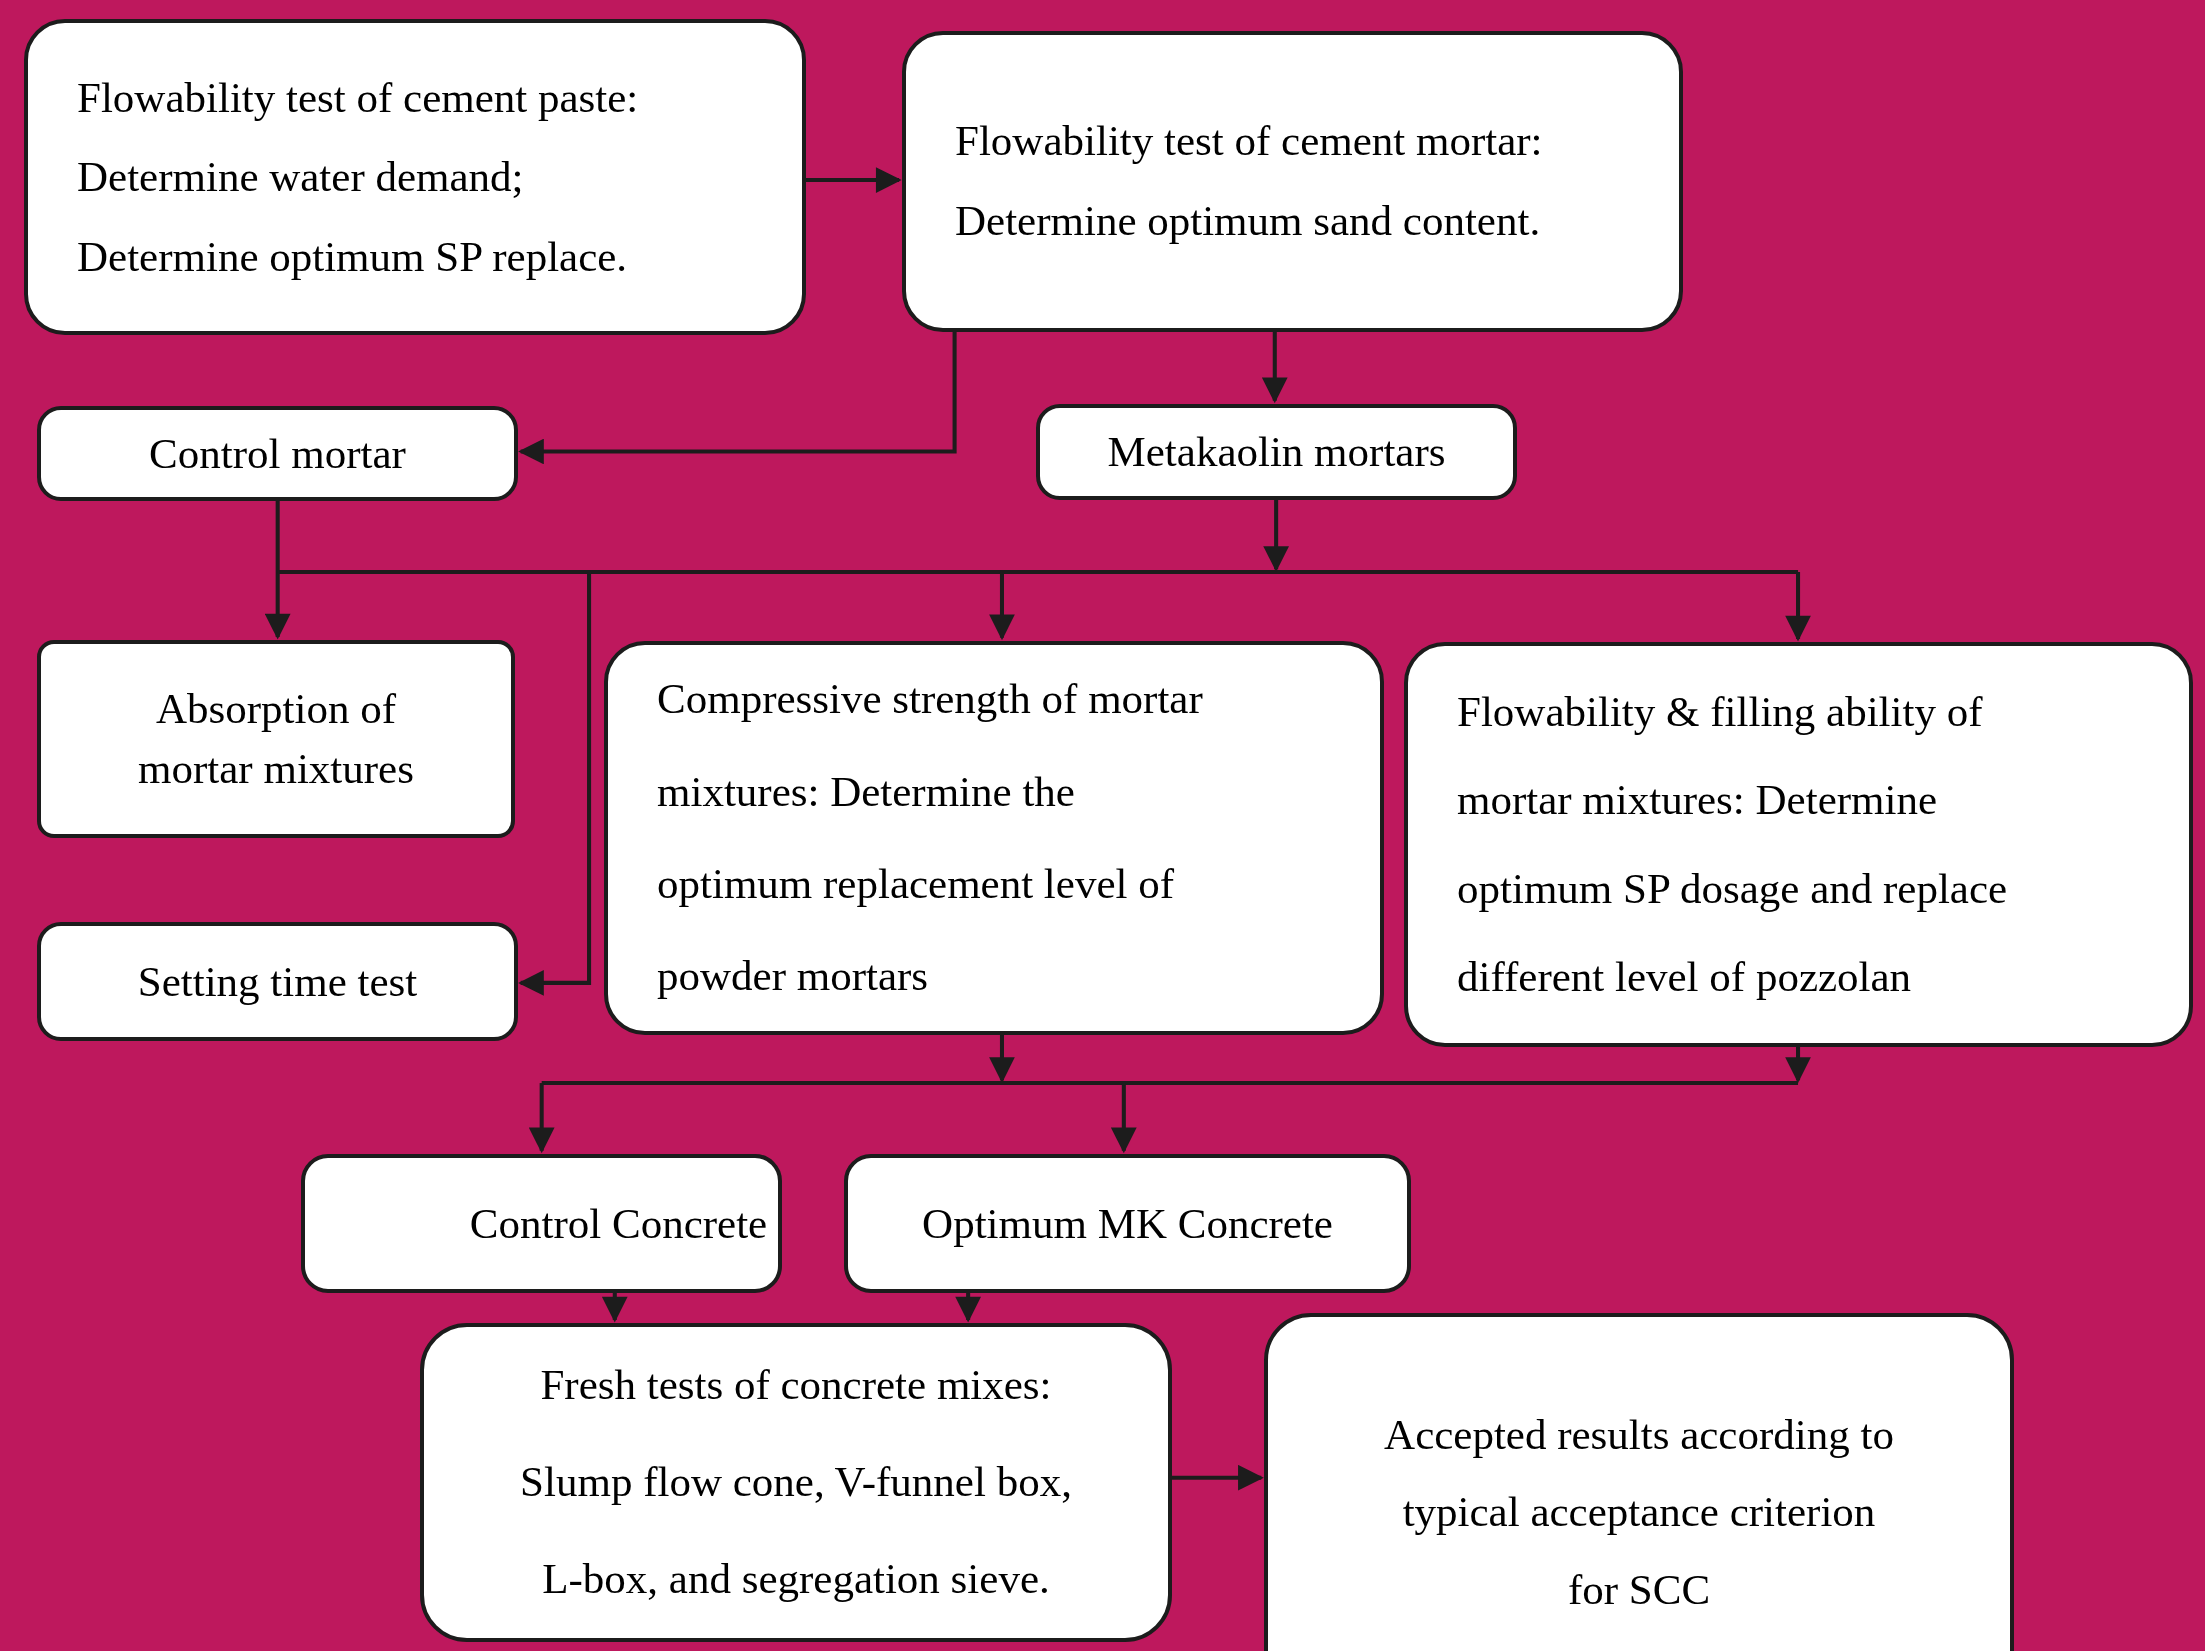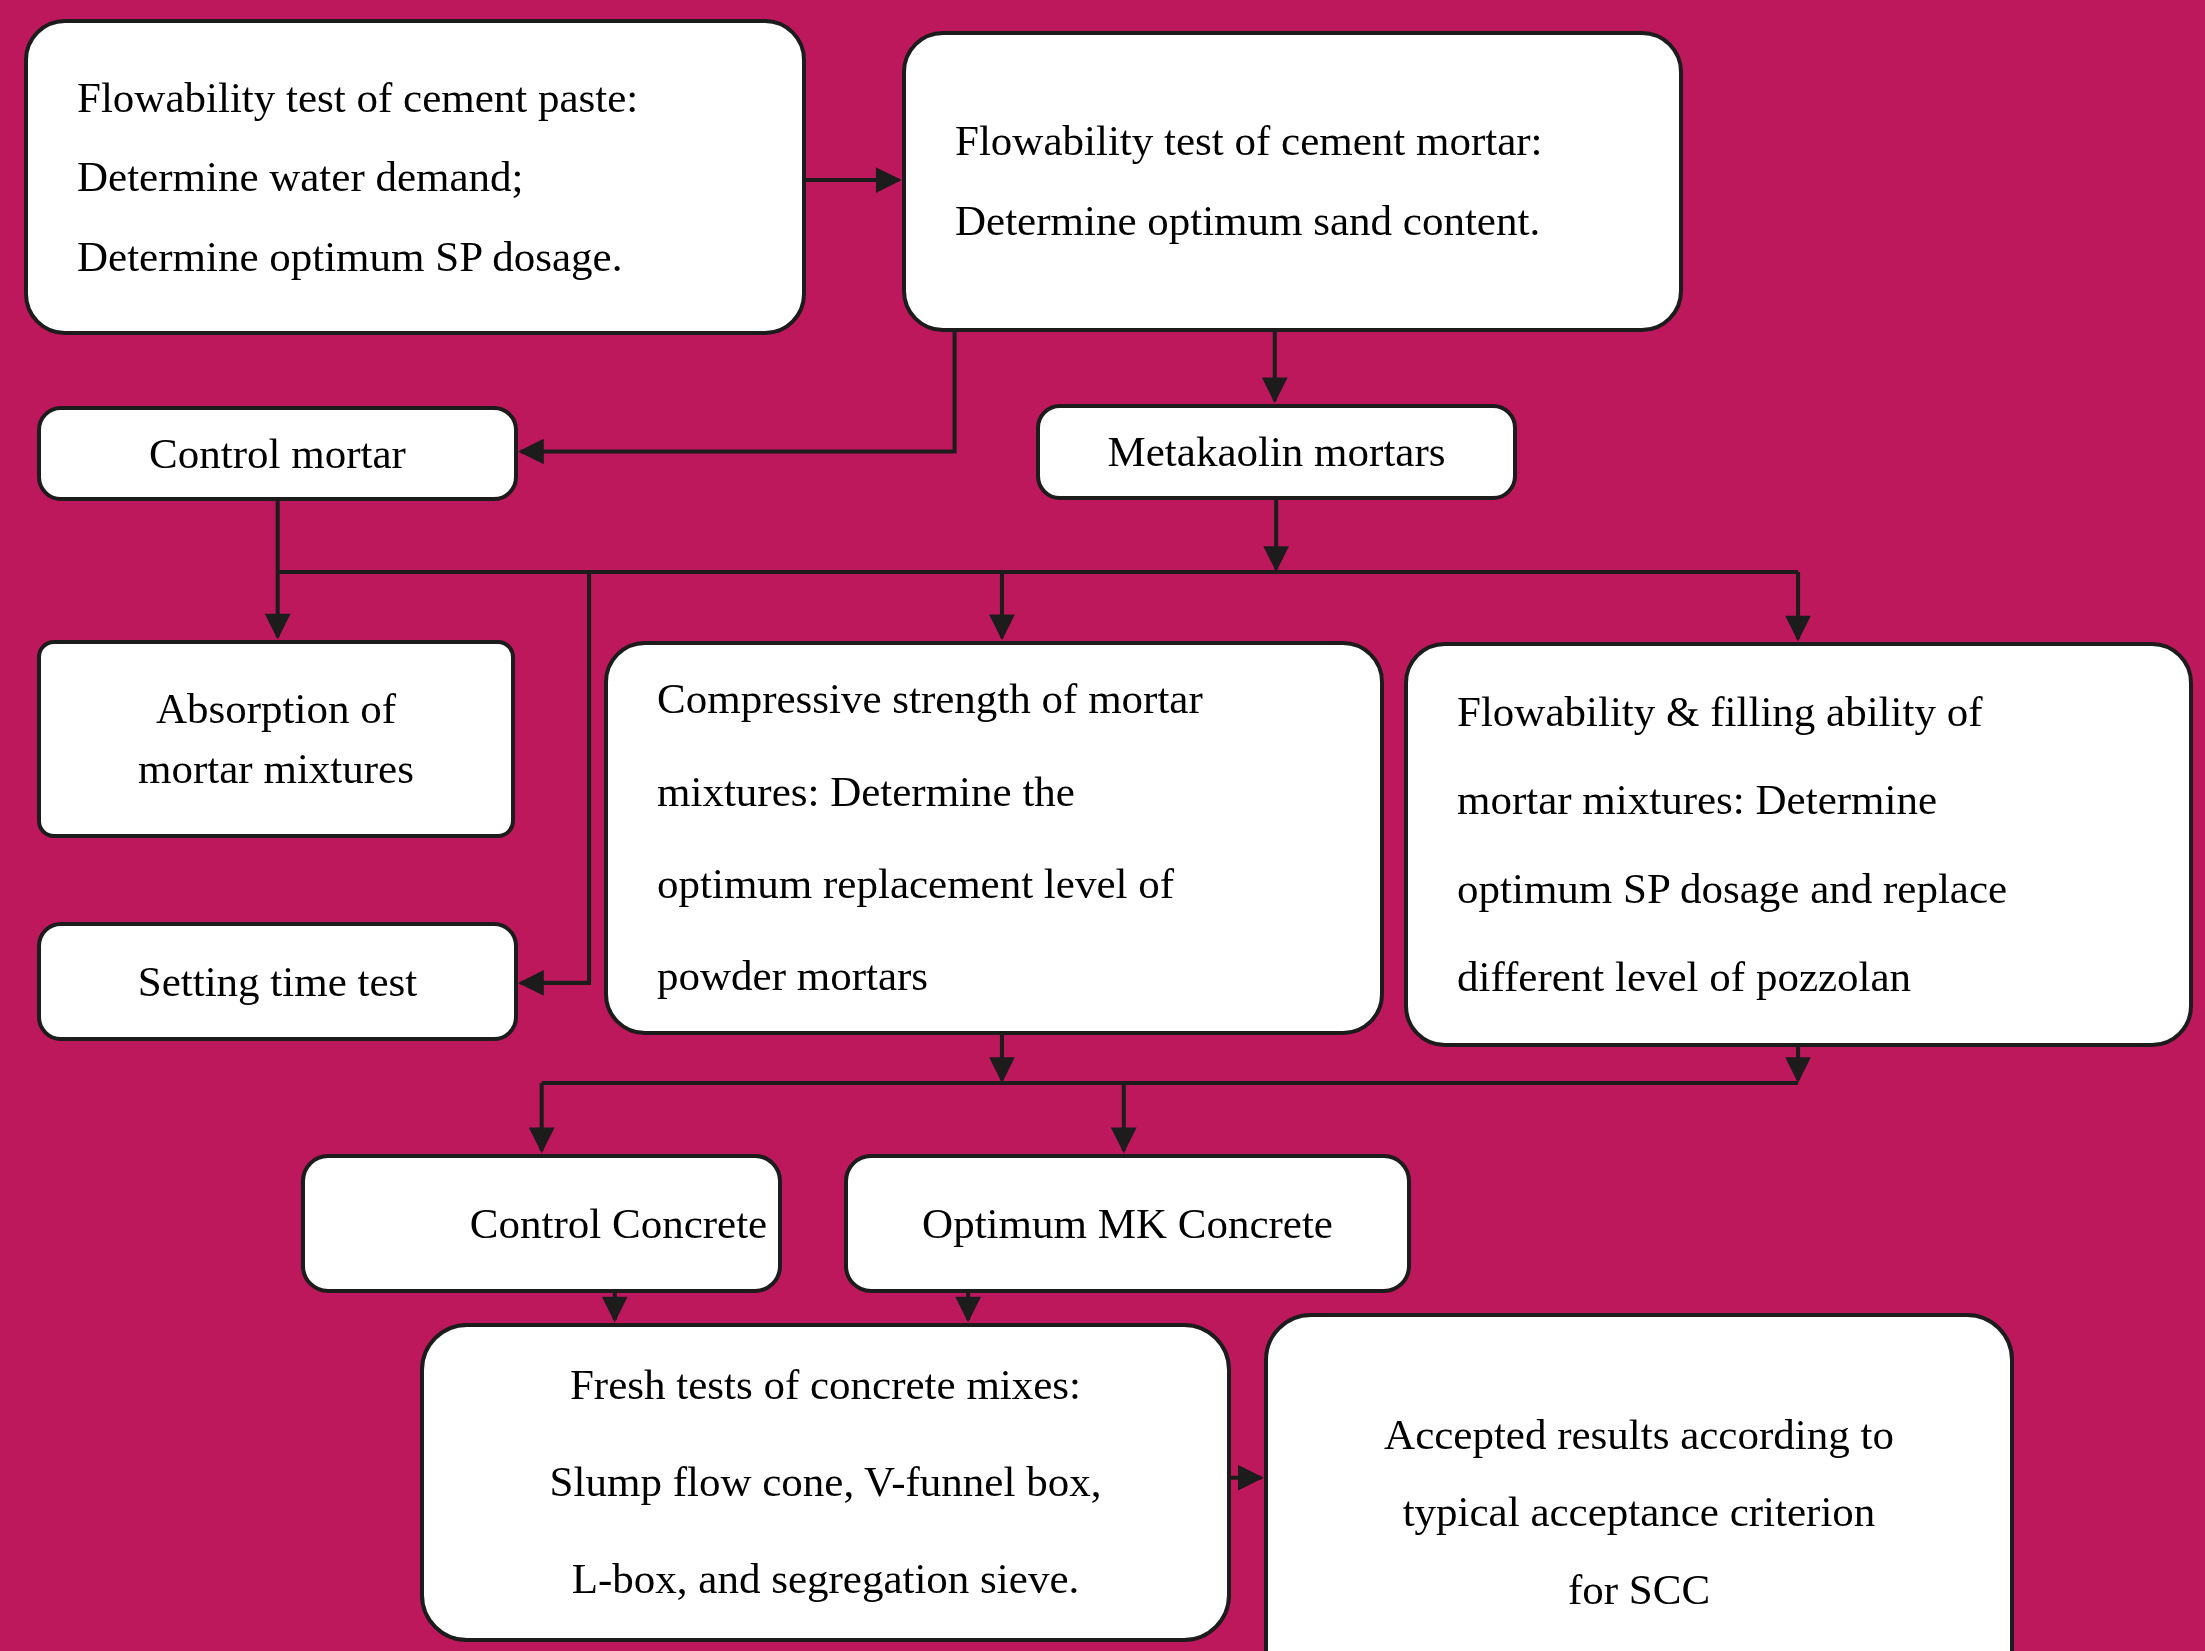--- a/index.html
+++ b/index.html
@@ -36,21 +36,21 @@
   #node-cement-paste-test   {left:24px;   top:19px;   width:782px; height:316px; border-radius:41px; line-height:1.85;}
   #node-cement-mortar-test  {left:902px; top:30.5px;   width:781px; height:301px; border-radius:41px; line-height:1.85;}
   #node-control-mortar      {left:37px;   top:406px;  width:481px;  height:95px; border-radius:24px;}
   #node-metakaolin-mortars  {left:1036px; top:404px;  width:481px;  height:96px; border-radius:24px;}
   #node-absorption          {left:37px;   top:640px;  width:478px;  height:198px; border-radius:34px; line-height:1.4;}
   #node-setting-time        {left:37px;   top:922px; width:481px;  height:119px; border-radius:24px;}
   #node-compressive-strength{left:604px;  top:641px;  width:780px; height:394px; border-radius:41px; line-height:2.15;}
   #node-flowability-filling {left:1404px; top:642px;  width:789px; height:405px; border-radius:41px; line-height:2.05;}
   #node-control-concrete    {left:301px;  top:1154px; width:481px;  height:139px; border-radius:27px;text-align:right;}
   #node-optimum-mk-concrete {left:844px; top:1154px; width:567px;  height:139px; border-radius:27px;}
-  #node-fresh-tests         {left:420px;  top:1323px; width:811px; height:319px; border-radius:47px; line-height:2.25;}
+  #node-fresh-tests         {left:420px;  top:1323px; width:752px; height:319px; border-radius:47px; line-height:2.25;}
   #node-accepted-results    {left:1264px; top:1313px; width:750px; height:398px; border-radius:47px; line-height:1.8;}
 </style>
 </head>
 <body>
 
 <div class="canvas" style="background: #be185d;">
 
   <svg class="wires" viewBox="0 0 3257 2439" xmlns="http://www.w3.org/2000/svg">
     <defs>
       <marker id="arrow" viewBox="0 0 10 10" refX="9" refY="5" markerWidth="58" markerHeight="38" markerUnits="userSpaceOnUse" orient="auto">
@@ -74,21 +74,21 @@
       <path d="M1660,1600 V1700" marker-end="url(#arrow)"></path>
       <path d="M908,1910 V1950" marker-end="url(#arrow)"></path>
       <path d="M1430,1910 V1950" marker-end="url(#arrow)"></path>
       <path d="M1731,2183 H1863" marker-end="url(#arrow)"></path>
     </g>
   </svg>
 
   <div class="node align-left" id="node-cement-paste-test" style="border-color: rgb(28, 28, 28);">
     <div class="line">Flowability test of cement paste:</div>
     <div class="line">Determine water demand;</div>
-    <div class="line">Determine optimum SP dosage.</div>
+    <div class="line">Determine optimum SP replace.</div>
   </div>
 
   <div class="node align-left" id="node-cement-mortar-test" style="border-color: rgb(28, 28, 28);">
     <div class="line">Flowability test of cement mortar:</div>
     <div class="line">Determine optimum sand content.</div>
   </div>
 
   <div class="node align-center" id="node-control-mortar" style="border-color: rgb(28, 28, 28);">
     <div class="line">Control mortar</div>
   </div>

